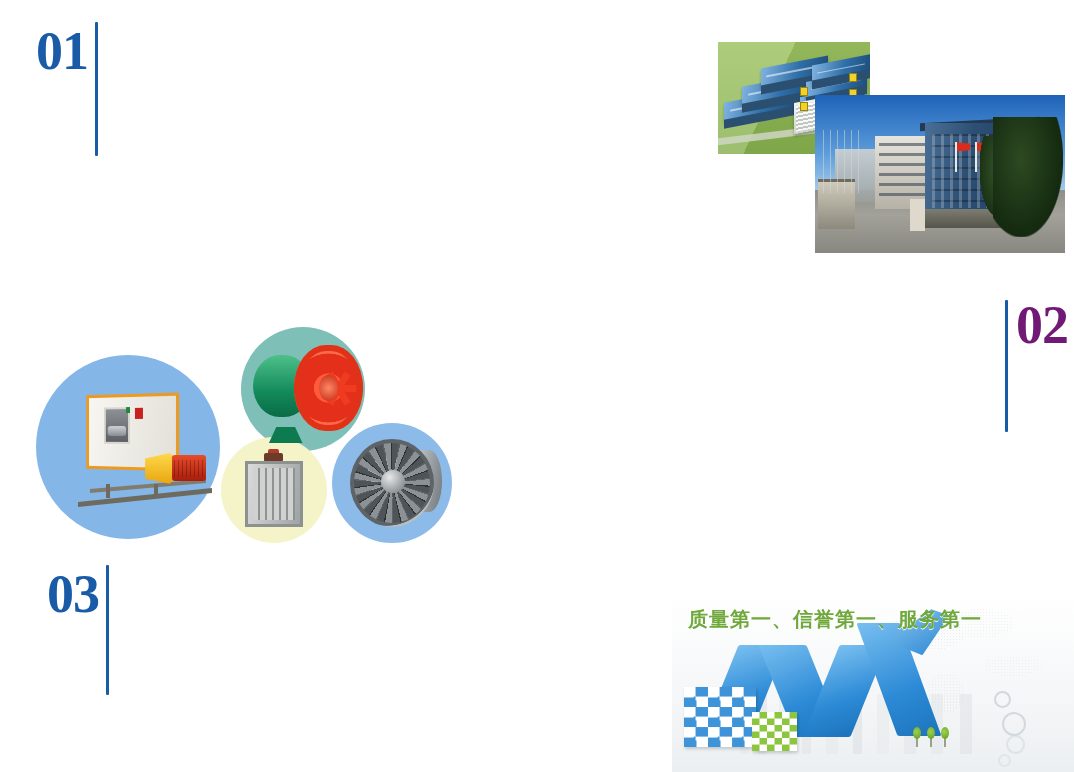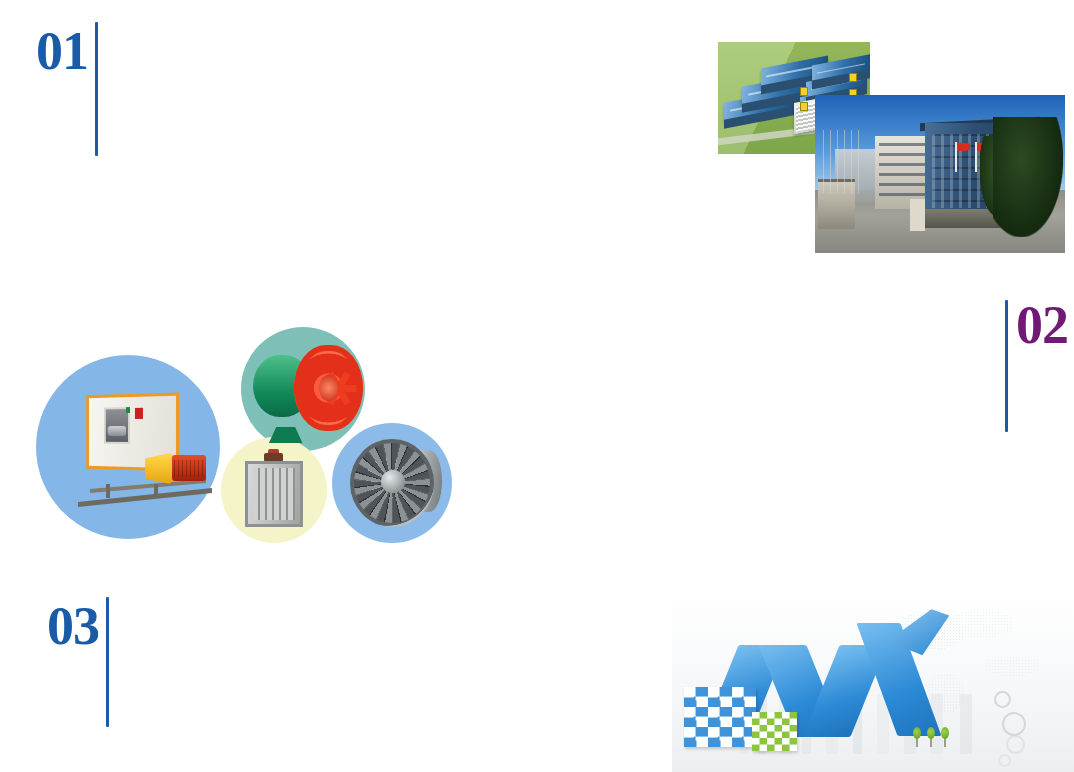--- a/index.html
+++ b/index.html
@@ -19,21 +19,21 @@
   .marker .rule{width:3px;border-radius:1px;}
 
   #marker-01{left:36px;top:22px;}
   #marker-01 .num{margin-top:2px;}
   #marker-01 .rule{height:134px;margin-left:7px;}
 
   #marker-02{left:1005px;top:300px;}
   #marker-02 .rule{height:132px;margin-right:8px;}
   #marker-02 .num{margin-top:-2px;}
 
-  #marker-03{left:47px;top:597px;}
+  #marker-03{left:47px;top:565px;}
   #marker-03 .num{margin-top:2px;}
   #marker-03 .rule{height:130px;margin-left:7px;}
 
   
   .photo{position:absolute;overflow:hidden;}
 
   
   #factory-render{left:718px;top:42px;width:152px;height:112px;
     background:linear-gradient(#a8c96a,#8fb755 55%,#7fae4c);}
   #factory-render .ground{position:absolute;inset:0;
@@ -362,15 +362,16 @@
 
     <div class="minitree" style="left:60%;"></div>
     <div class="minitree" style="left:63.5%;"></div>
     <div class="minitree" style="left:67%;"></div>
 
     <div class="ringo" style="left:80%;top:54%;width:13px;height:13px;"></div>
     <div class="ringo" style="left:82%;top:66%;width:20px;height:20px;"></div>
     <div class="ringo" style="left:83%;top:79%;width:15px;height:15px;opacity:.6;"></div>
     <div class="ringo" style="left:81%;top:90%;width:9px;height:9px;opacity:.45;"></div>
 
+    <div class="slogan" style="color: rgb(111, 168, 59);">质量第一、信誉第一、服务第一</div>
   </div>
 
 </div>
 
 </body></html>

